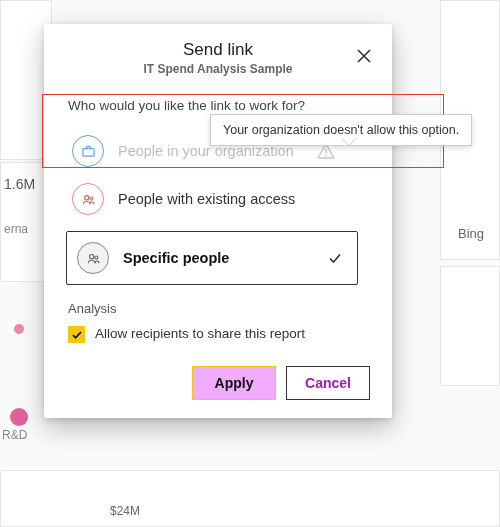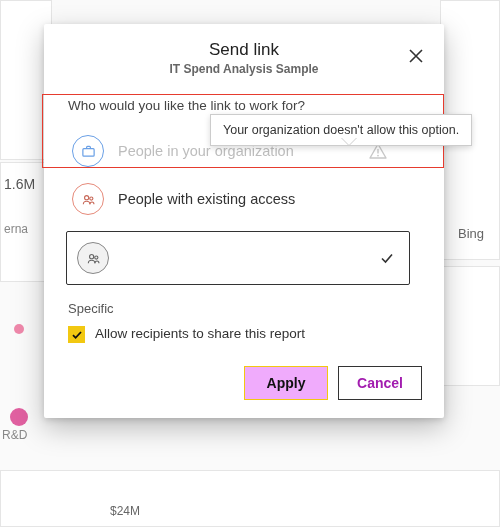--- a/index.html
+++ b/index.html
@@ -15,21 +15,21 @@
     position: absolute; inset: 0;
     background: #fafafa;
   }
   .bg .blk { position: absolute; background: #fff; border: 1px solid #e5e5e5; }
   .bg .txt { position: absolute; color: #888; font-size: 12px; }
   .bg .dot { position: absolute; border-radius: 50%; }
 
   .dialog {
     position: absolute;
     left: 44px; top: 24px;
-    width: 400px;
+    width: 348px;
     background: #fff;
     border-radius: 2px;
     box-shadow: 0 10px 28px rgba(0,0,0,0.25), 0 2px 6px rgba(0,0,0,0.15);
     padding-bottom: 18px;
   }
   .dlg-header {
     position: relative;
     text-align: center;
     padding: 16px 0 6px 0;
   }
@@ -186,28 +186,29 @@
 
     <div class="opt selected">
       <div class="icon-circle">
         <svg width="15" height="15" viewBox="0 0 16 16">
             <circle cx="6" cy="6" r="2.2" fill="none" stroke="#666" stroke-width="1.2"></circle>
             <circle cx="11" cy="7" r="1.7" fill="none" stroke="#666" stroke-width="1.2"></circle>
             <path d="M2.5 13 c0-2 1.8-3.2 3.5-3.2 s3.5 1.2 3.5 3.2" fill="none" stroke="#666" stroke-width="1.2"></path>
             <path d="M9.5 13 c0-1.6 1.2-2.4 2.3-2.4 s2 0.8 2 2.4" fill="none" stroke="#666" stroke-width="1.2"></path>
           </svg>
       </div>
+      <span class="label">Specific people</span>
       <span class="check">
         <svg width="16" height="16" viewBox="0 0 16 16">
             <path d="M3 8.5 L6.5 12 L13 4.5" fill="none" stroke="#333" stroke-width="1.6"></path>
           </svg>
       </span>
     </div>
 
-    <div class="settings-hdr">Specific</div>
+    <div class="settings-hdr">Analysis</div>
 
     <div class="chk-row">
       <div class="chk checked">
         <svg width="12" height="12" viewBox="0 0 12 12">
             <path d="M2 6.2 L4.6 8.8 L10 3" fill="none" stroke="#111" stroke-width="1.8"></path>
           </svg>
       </div>
       <div class="chk-label">Allow recipients to share this report</div>
     </div>
 

